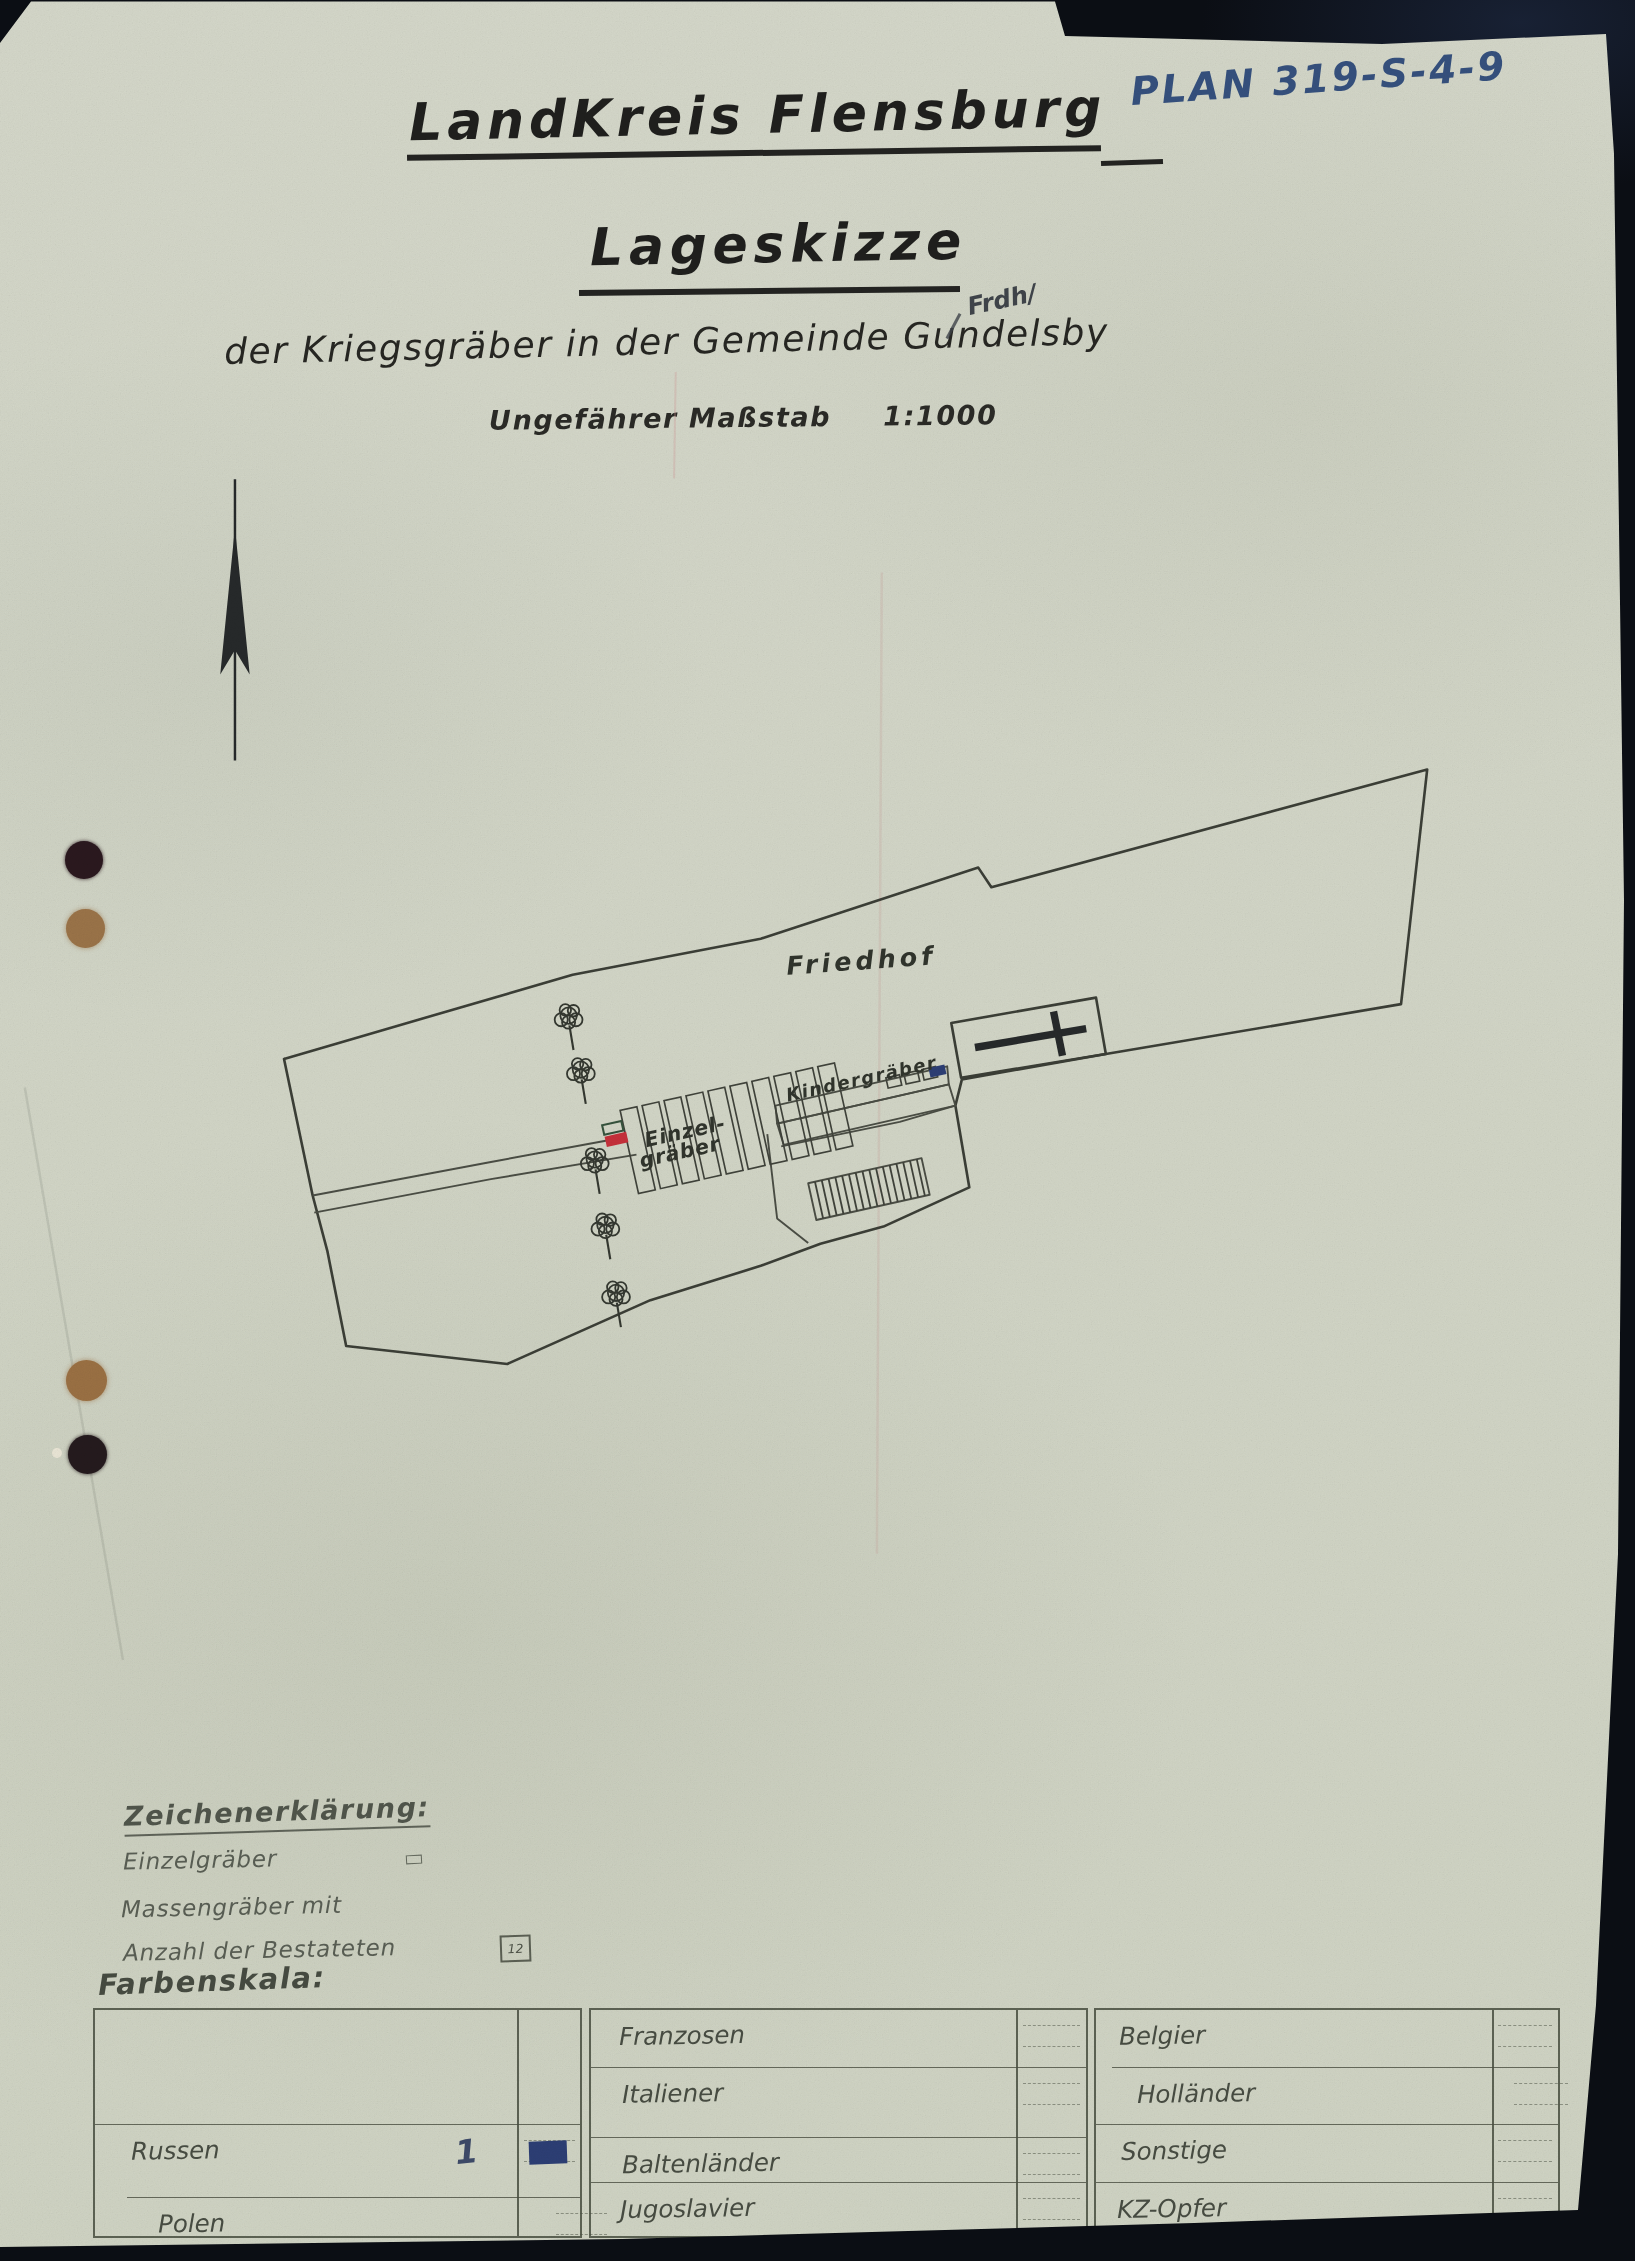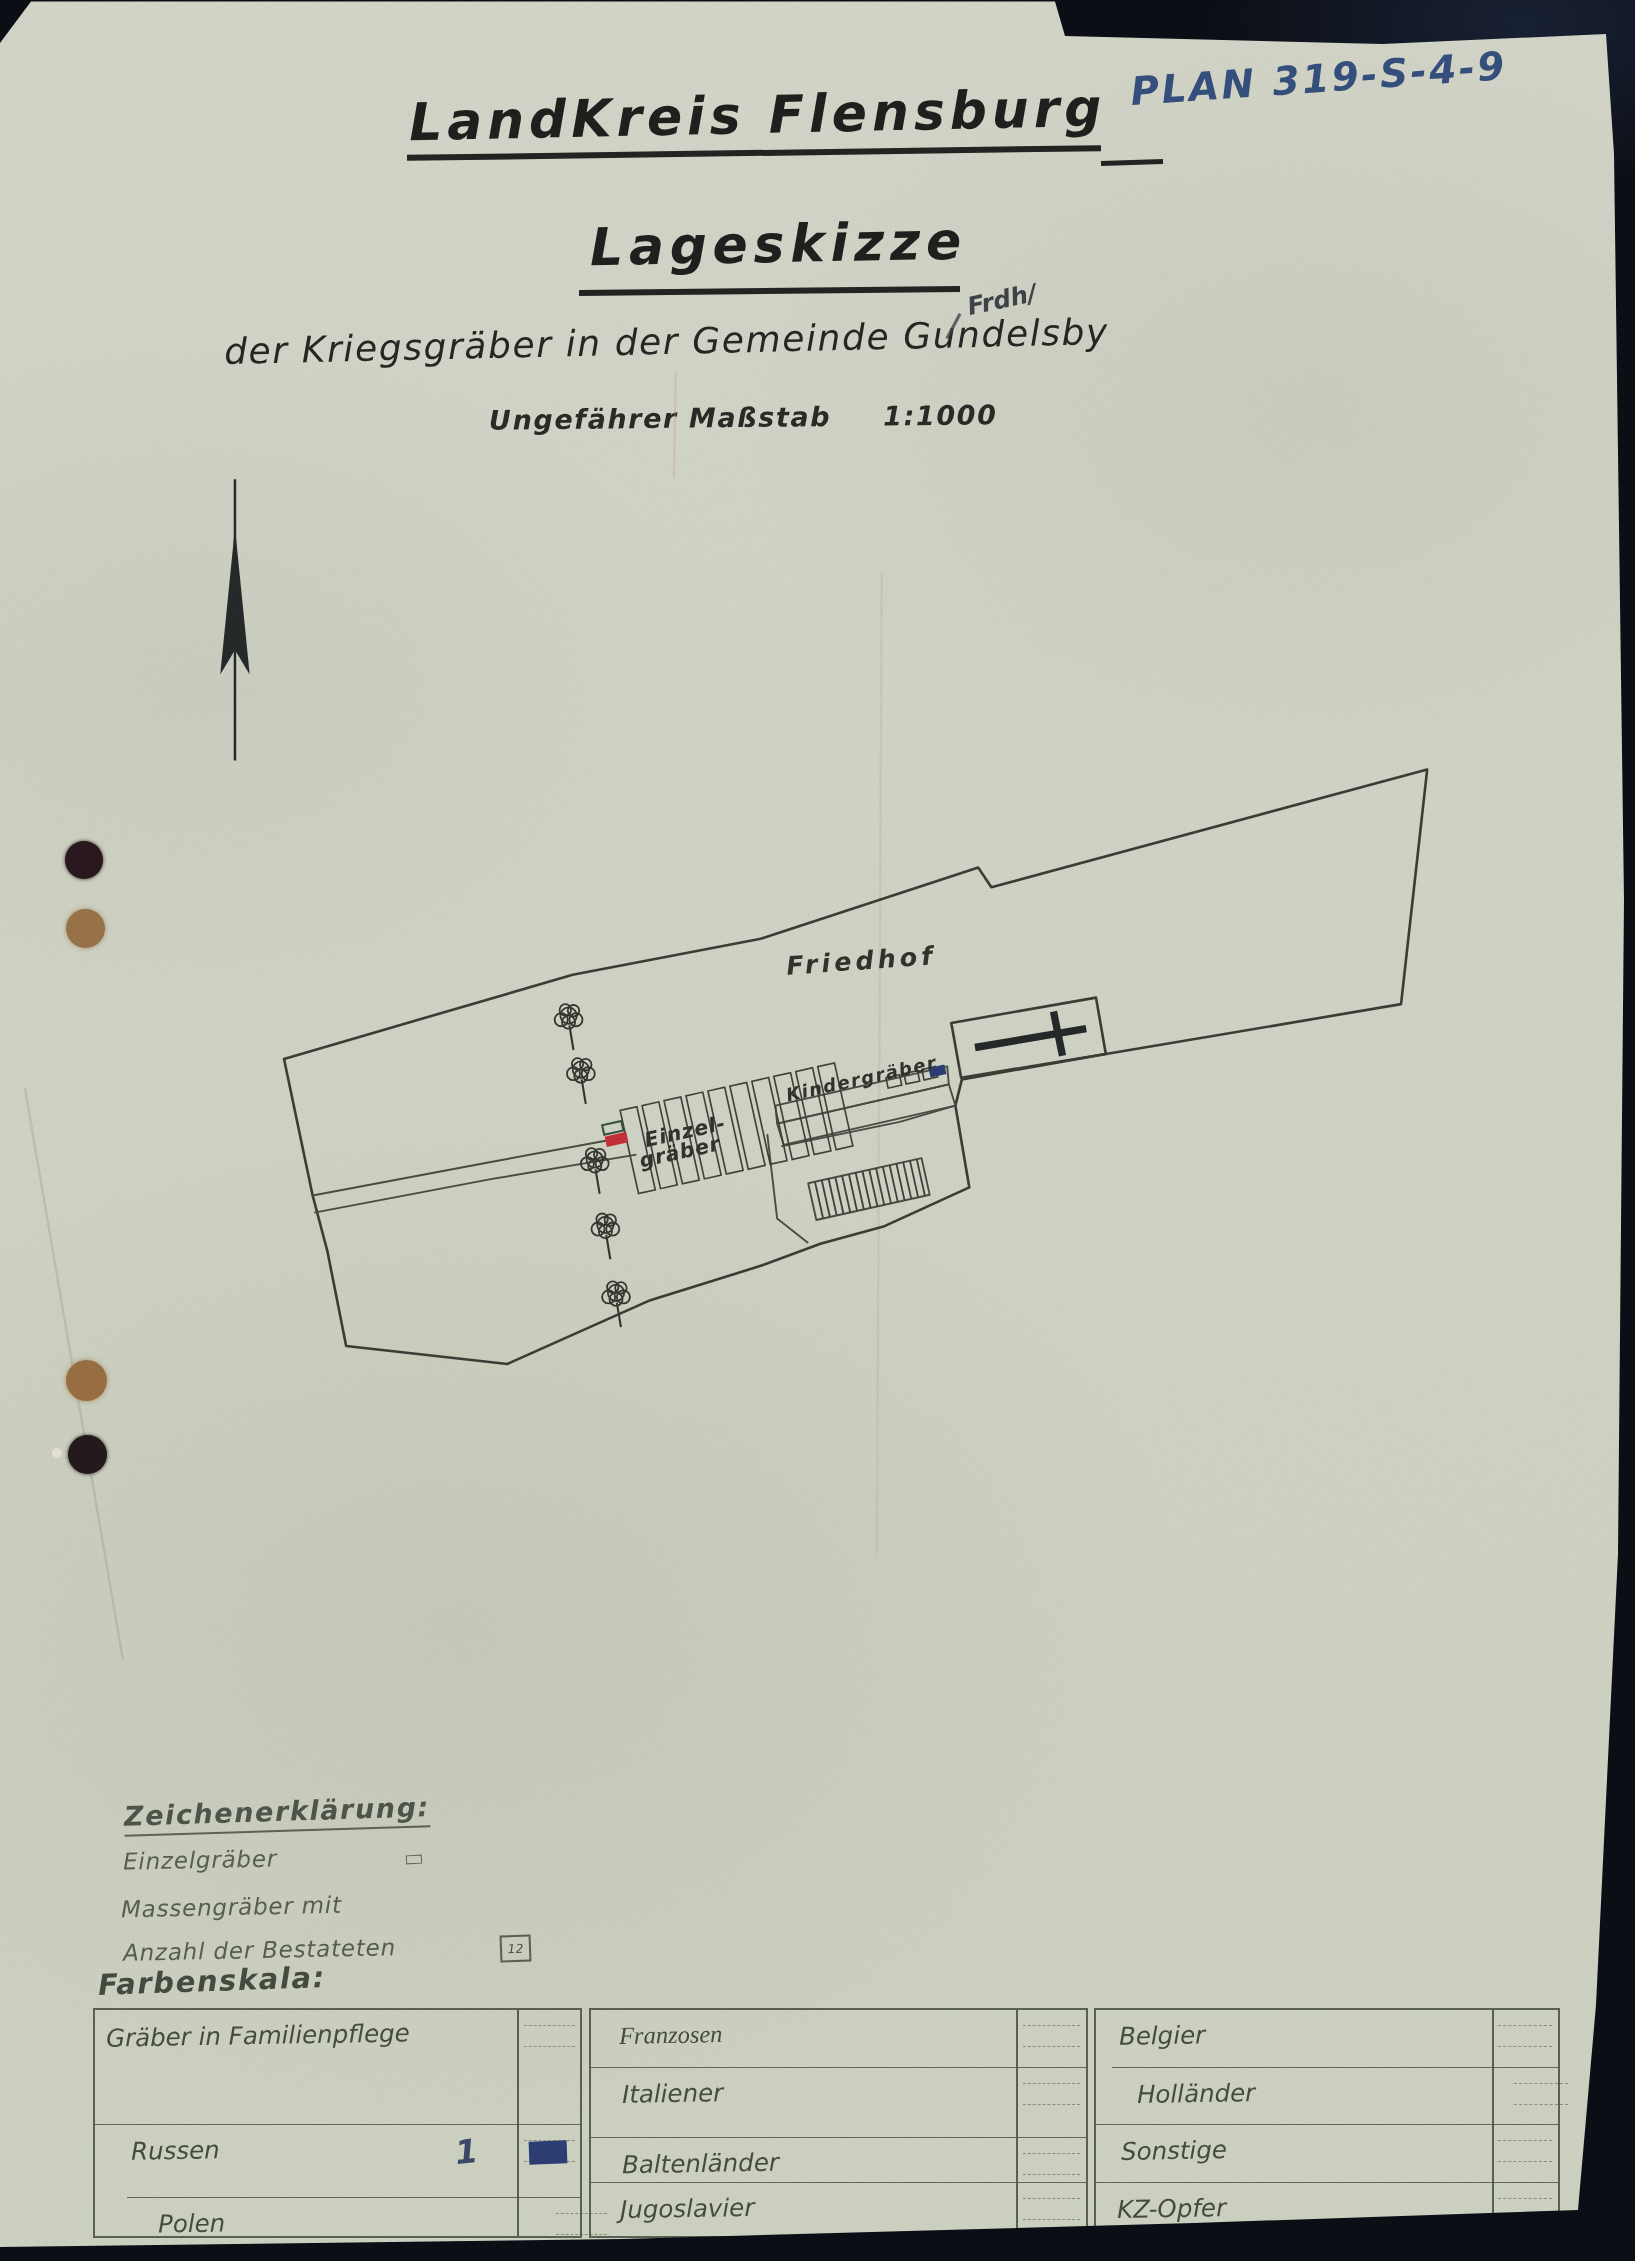--- a/index.html
+++ b/index.html
@@ -178,41 +178,36 @@
     <div class="hw pencil leg-item" style="left:123px;top:1847px;">Einzelgräber</div>
     <div class="leg-sym" style="left:406px;top:1855px;width:14px;height:7.4px;transform:rotate(-3deg);"></div>
     <div class="hw pencil leg-item" style="left:121px;top:1894px;">Massengräber mit</div>
     <div class="hw pencil leg-item" style="left:123px;top:1937px;">Anzahl der Bestateten</div>
     <div class="leg-box" style="left:500px;top:1935px;width:27px;height:23px;transform:rotate(-2deg);">12</div>
 
     <div class="hw fs-head" style="left:98px;top:1964px;">Farbenskala:</div>
     <div id="farbtable">
         <div class="tsec" style="left: 93px; top: 2008px; width: 489px; height: 230px;">
           <div class="tdiv" style="left: 422px;"></div>
-          <div class="trow" style="top: 0px; height: 57px;">
-            <div class="tlabel" style="left: 11.4px; top: 11.4px;">Gräber in Familienpflege</div>
-            <div class="dash" style="left: 429px; width: 51px; top: 14.7px;"></div>
-            <div class="dash" style="left: 429px; width: 51px; top: 36px;"></div>
-          </div>
           <div class="trow rb" style="top: 114px; height: 57px;">
             <div class="tlabel" style="left: 36px; top: 11.4px;">Russen</div>
             <div class="dash" style="left: 429px; width: 51px; top: 14.7px;"></div>
             <div class="dash" style="left: 429px; width: 51px; top: 36px;"></div>
             <div class="chip" style="left: 434px; top: 16.4px; width: 38px; height: 23px; background: rgb(44, 62, 116);"></div>
             <div class="tcount" style="left: 360px; top: 6.5px;">1</div>
           </div>
           <div class="trow rb" style="top: 187px; height: 58px; margin-left: 32px;">
             <div class="tlabel" style="left: 31px; top: 11.4px;">Polen</div>
             <div class="dash" style="left: 429px; width: 51px; top: 14.7px;"></div>
             <div class="dash" style="left: 429px; width: 51px; top: 36px;"></div>
           </div>
         </div>
         <div class="tsec" style="left: 589px; top: 2008px; width: 499px; height: 230px;">
           <div class="tdiv" style="left: 425px;"></div>
-          <div class="trow" style="top: 0px; height: 57px; font-family: Liberation Serif, serif;">
+          <div class="trow" style="top: 0px; height: 57px;">
             <div class="tlabel" style="left: 28px; top: 11.4px;">Franzosen</div>
             <div class="dash" style="left: 432px; width: 57px; top: 14.7px;"></div>
             <div class="dash" style="left: 432px; width: 57px; top: 36px;"></div>
           </div>
           <div class="trow rb" style="top: 57px; height: 57px;">
             <div class="tlabel" style="left: 31px; top: 11.4px;">Italiener</div>
             <div class="dash" style="left: 432px; width: 57px; top: 14.7px;"></div>
             <div class="dash" style="left: 432px; width: 57px; top: 36px;"></div>
           </div>
           <div class="trow rb" style="top: 114px; height: 57px; margin-top: 13px;">

